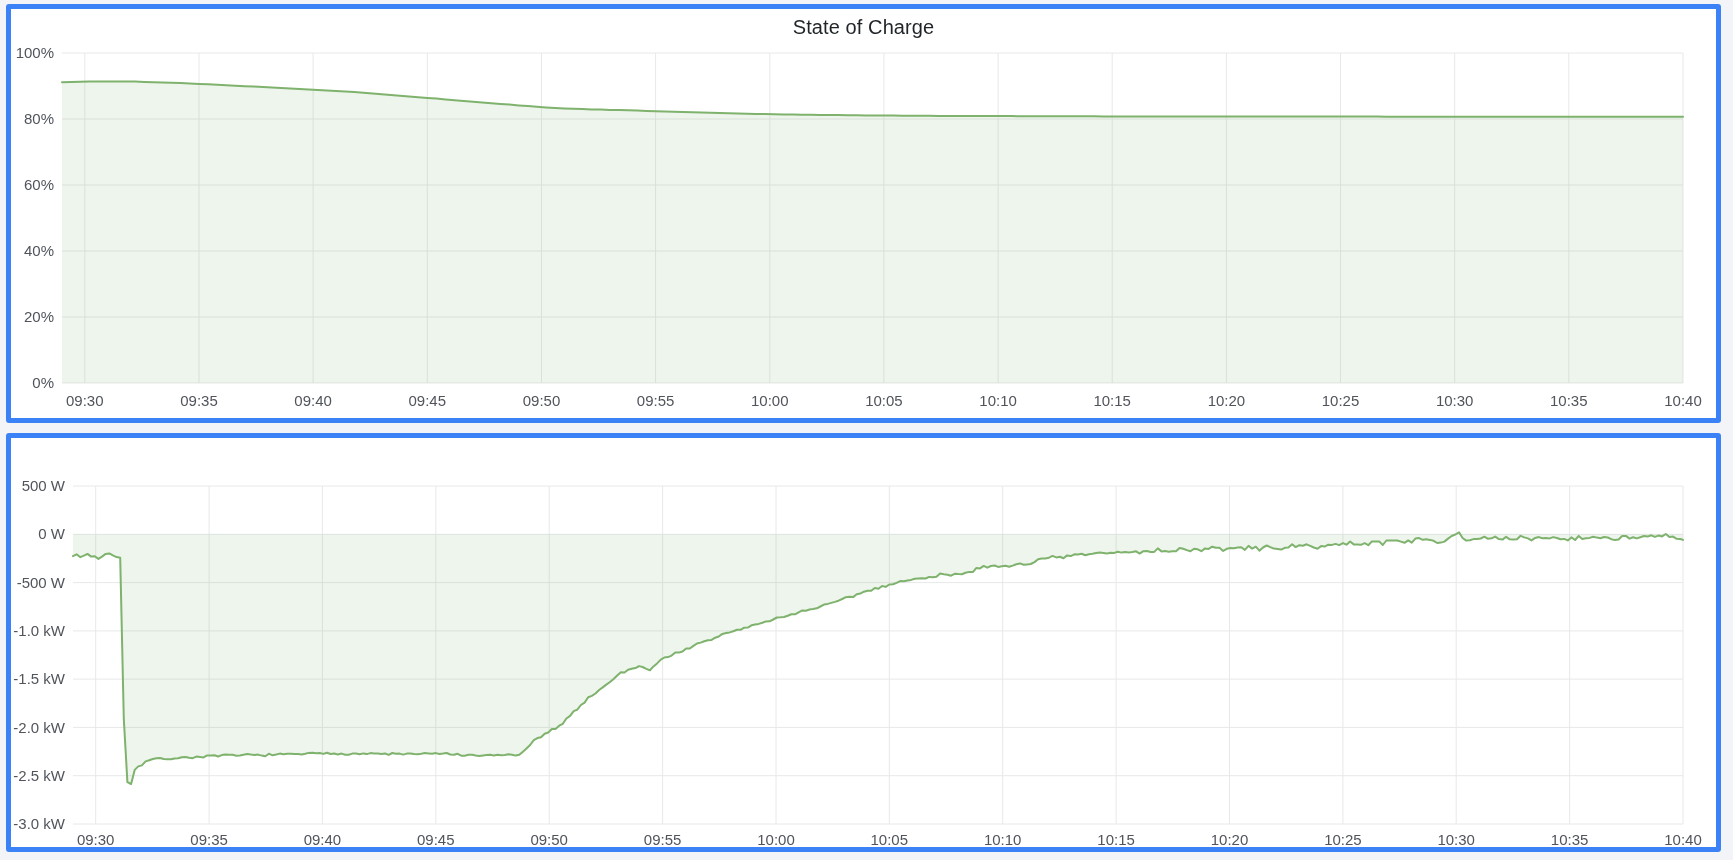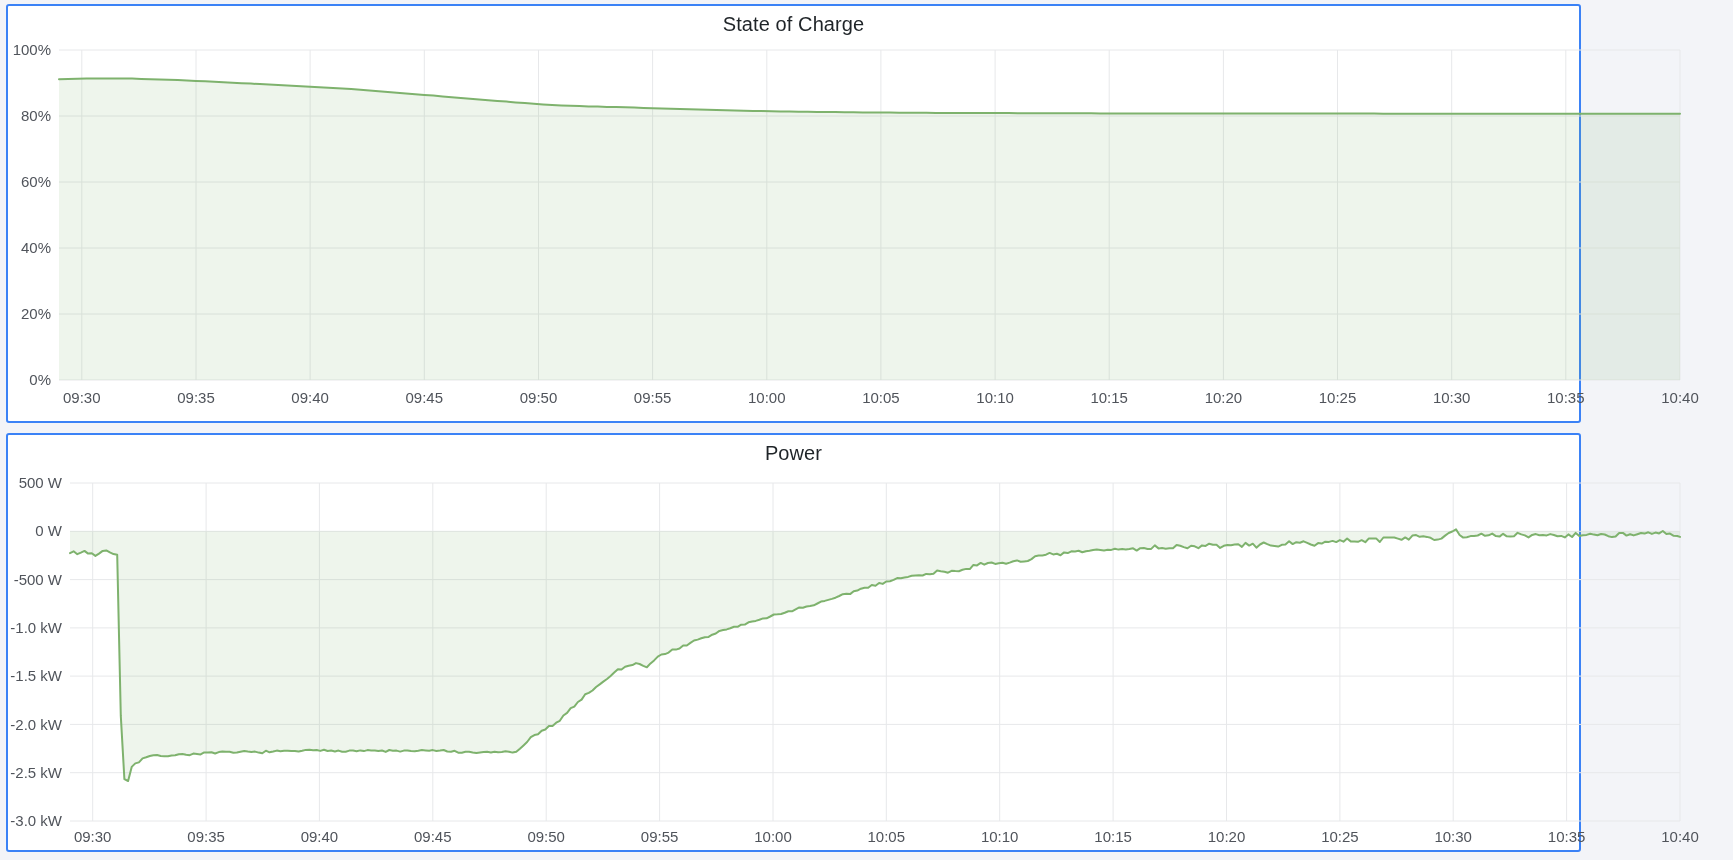--- a/index.html
+++ b/index.html
@@ -3,22 +3,22 @@
 <meta charset="utf-8">
 <style>
   html,body{margin:0;padding:0;}
   body{
     width:1733px;height:860px;position:relative;
     background:#f3f4f8;
     font-family:"Liberation Sans", sans-serif;
     overflow:hidden;
   }
   .panel{
-    position:absolute;left:6px;width:1575px;height:419px;
-    background:#ffffff;border:2px solid #3b82f6;border-radius:3px;
+    position:absolute;left:6px;width:1715px;height:419px;
+    background:#ffffff;border:5px solid #3b82f6;border-radius:3px;
     box-sizing:border-box;
   }
   .panel-title{
     position:absolute;top:7px;left:0;right:0;
     text-align:center;
     font-size:20px;font-weight:500;color:#1f2428;
     letter-spacing:0.1px;
   }
   svg.chart{position:absolute;left:0;top:0;display:block;}
   .tick-label{fill:#50545b;font-size:15px;font-family:"Liberation Sans", sans-serif;}
@@ -74,21 +74,20 @@
         <text x="1215.4" y="397" text-anchor="middle" class="tick-label">10:20</text>
         <text x="1329.5" y="397" text-anchor="middle" class="tick-label">10:25</text>
         <text x="1443.7" y="397" text-anchor="middle" class="tick-label">10:30</text>
         <text x="1557.8" y="397" text-anchor="middle" class="tick-label">10:35</text>
         <text x="1672.0" y="397" text-anchor="middle" class="tick-label">10:40</text>
       </g>
     </svg>
 </div>
 
 <div class="panel" style="top:433px;">
-  <div class="panel-title">Power</div>
   <svg class="chart" width="1713" height="417" viewBox="0 0 1713 417">
       <g>
         <line x1="84.7" x2="84.7" y1="48" y2="386" stroke="#e7e8ea" stroke-width="1"></line>
         <line x1="198.1" x2="198.1" y1="48" y2="386" stroke="#e7e8ea" stroke-width="1"></line>
         <line x1="311.4" x2="311.4" y1="48" y2="386" stroke="#e7e8ea" stroke-width="1"></line>
         <line x1="424.8" x2="424.8" y1="48" y2="386" stroke="#e7e8ea" stroke-width="1"></line>
         <line x1="538.2" x2="538.2" y1="48" y2="386" stroke="#e7e8ea" stroke-width="1"></line>
         <line x1="651.6" x2="651.6" y1="48" y2="386" stroke="#e7e8ea" stroke-width="1"></line>
         <line x1="765.0" x2="765.0" y1="48" y2="386" stroke="#e7e8ea" stroke-width="1"></line>
         <line x1="878.3" x2="878.3" y1="48" y2="386" stroke="#e7e8ea" stroke-width="1"></line>

